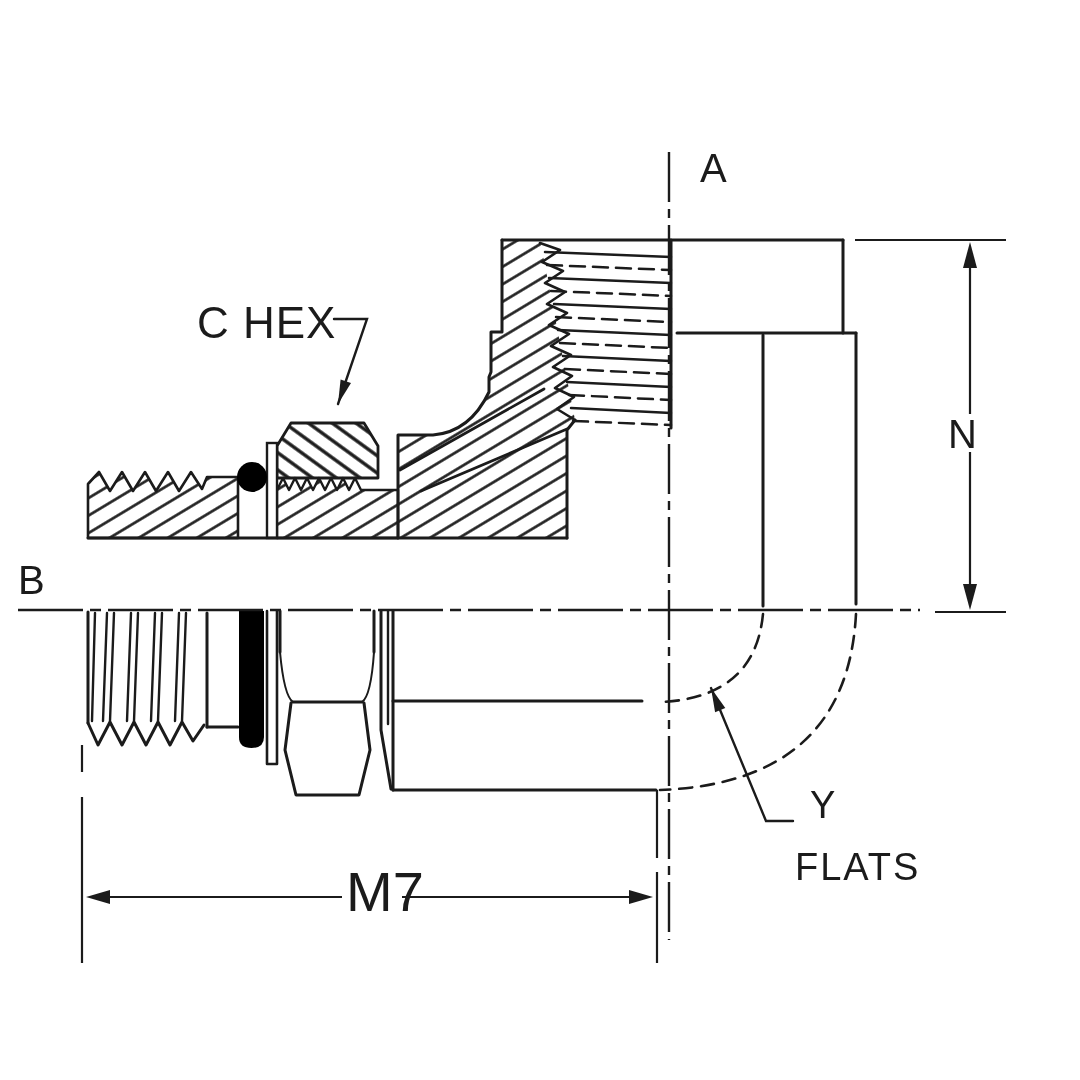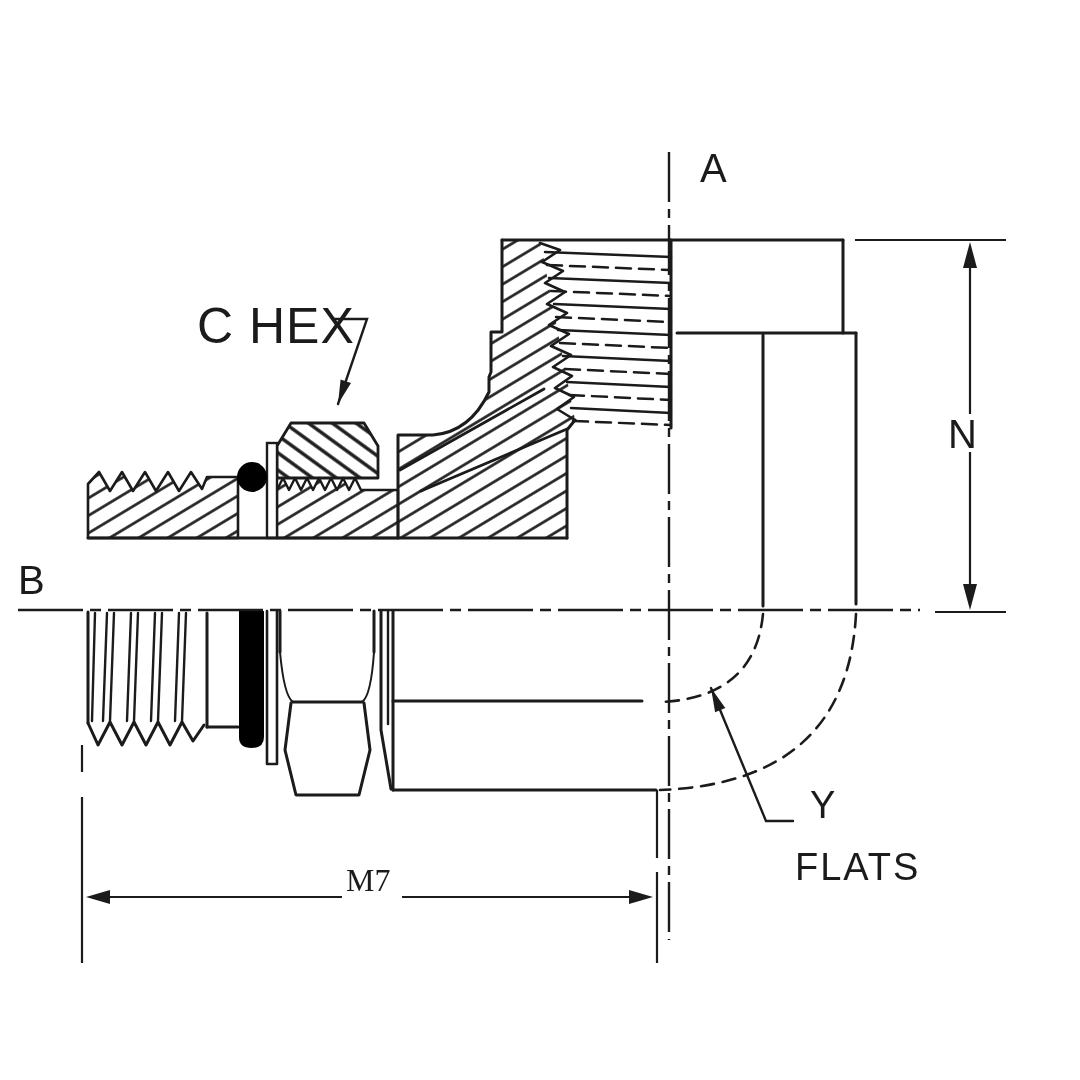--- a/index.html
+++ b/index.html
@@ -4,22 +4,22 @@
 <style>
   html,body{margin:0;padding:0;background:#ffffff;}
   #stage{position:relative;width:1080px;height:1080px;background:#ffffff;overflow:hidden;
          font-family:"Liberation Sans", sans-serif;}
   #artwork{position:absolute;left:0;top:0;}
   .lbl{position:absolute;color:#1b1b1b;line-height:1;white-space:nowrap;
        font-family:"Liberation Sans", sans-serif;}
   .lbl-a    {left:700px;top:148px;font-size:40px;}
   .lbl-b    {left:18px; top:560px;font-size:40px;}
   .lbl-n    {left:948px;top:414px;font-size:40px;}
-  .lbl-m7   {left:346px;top:864px;font-size:32px;font-family:Liberation Serif, serif;}
-  .lbl-chex {left:197px;top:301px;font-size:50px;letter-spacing:1px;}
+  .lbl-m7   {left:346px;top:864px;font-size:56px;}
+  .lbl-chex {left:197px;top:301px;font-size:44px;letter-spacing:1px;}
   .lbl-y    {left:810px;top:786px;font-size:38px;}
   .lbl-flats{left:795px;top:836px;font-size:38px;letter-spacing:2px;margin-top:12px;}
 </style>
 </head>
 <body>
 
 <div id="stage">
 
   <svg id="artwork" width="1080" height="1080" viewBox="0 0 1080 1080">
     <defs>

